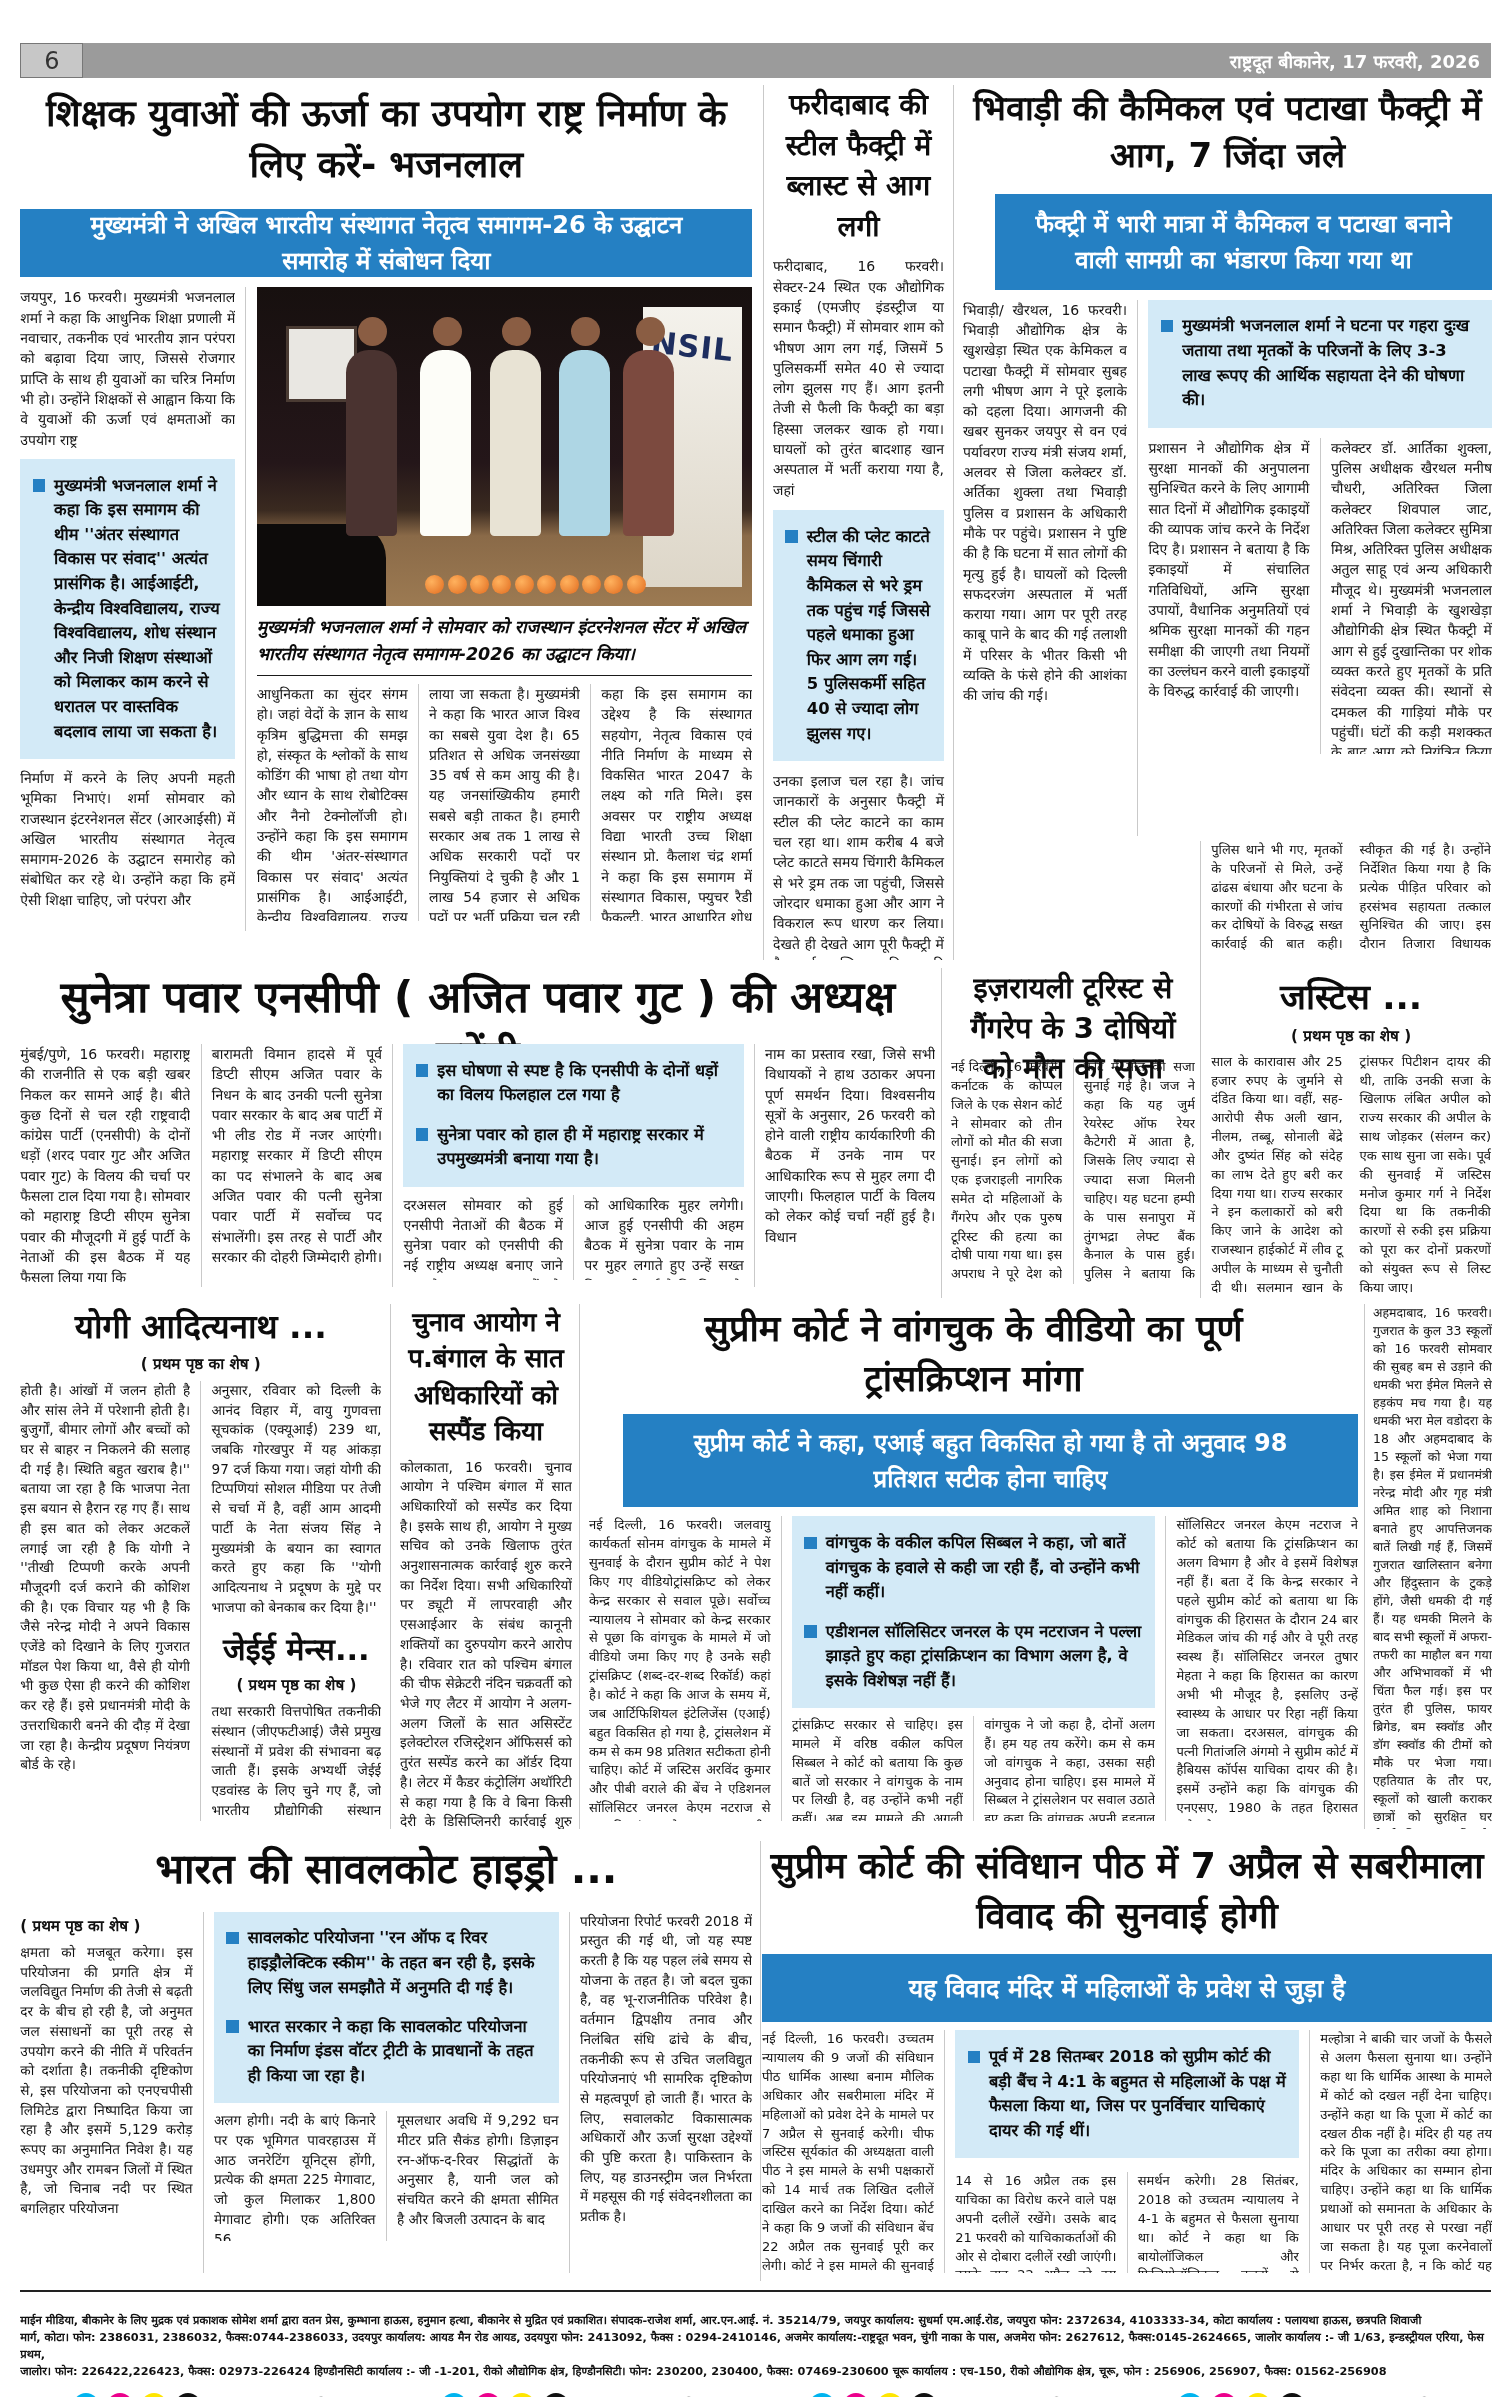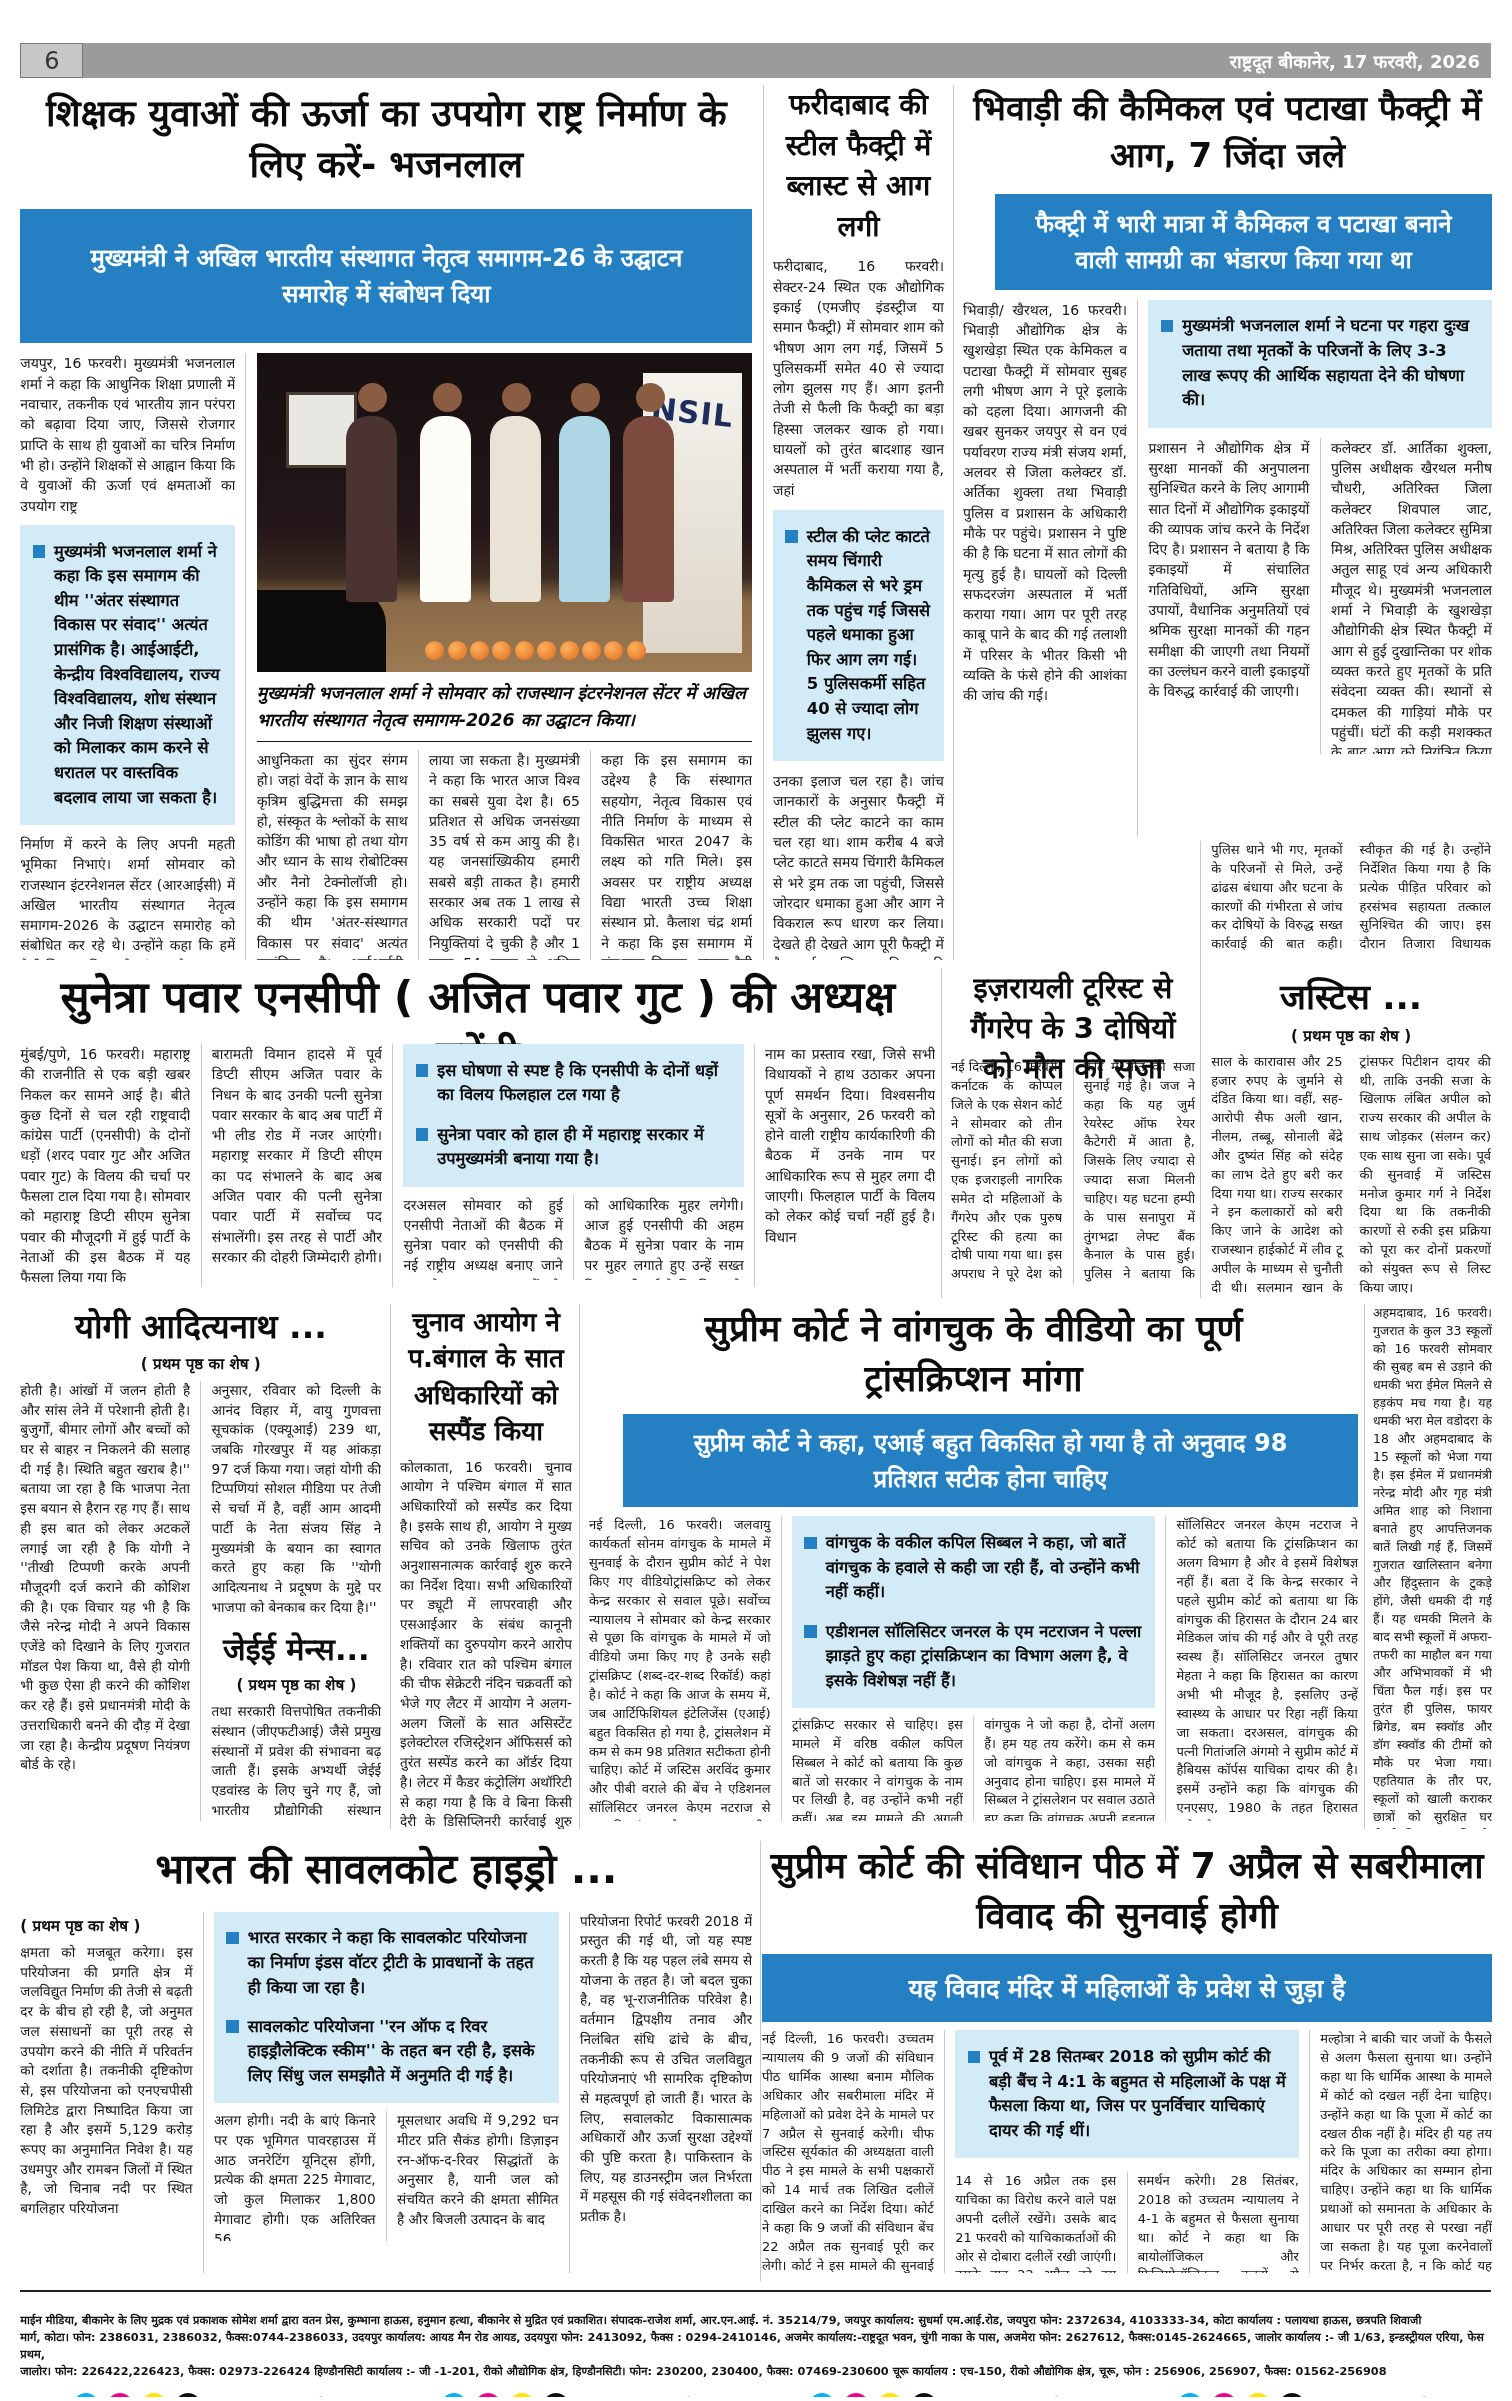--- a/index.html
+++ b/index.html
@@ -41,21 +41,21 @@
 
 <div id="paper">
 
   <div class="art" style="left:20.3px;top:43px;width:1471px;height:35px;background:#9b9b9b;display:flex;align-items:center;">
     <div style="width:63px;height:35px;background:#c7c7c7;color:#333;font-size:24px;display:flex;align-items:center;justify-content:center;border:0.6px solid #777;box-sizing:border-box;">6</div>
     <div style="flex:1;text-align:right;color:#ffffff;font-weight:bold;font-size:18px;padding-right:11.3px;">राष्ट्रदूत बीकानेर, 17 फरवरी, 2026</div>
   </div>
 
   <div class="art" style="left:20.3px;top:85px;width:732px;height:875px;">
     <div class="hl" style="font-size:37px;padding:3.4px 13.6px;height:113px;">शिक्षक युवाओं की ऊर्जा का उपयोग राष्ट्र निर्माण के लिए करें- भजनलाल</div>
-    <div class="bluebar" style="height:110px;font-size:24px;padding:12px 34px;margin-top:4.5px;">मुख्यमंत्री ने अखिल भारतीय संस्थागत नेतृत्व समागम-26 के उद्घाटन समारोह में संबोधन दिया</div>
+    <div class="bluebar" style="height:68px;font-size:24px;padding:0 34px;margin-top:4.5px;">मुख्यमंत्री ने अखिल भारतीय संस्थागत नेतृत्व समागम-26 के उद्घाटन समारोह में संबोधन दिया</div>
     <div class="cols" style="margin-top:10.2px;height:644px;">
       <div class="col" style="flex:0 0 215px;">
         <div class="body-txt">जयपुर, 16 फरवरी। मुख्यमंत्री भजनलाल शर्मा ने कहा कि आधुनिक शिक्षा प्रणाली में नवाचार, तकनीक एवं भारतीय ज्ञान परंपरा को बढ़ावा दिया जाए, जिससे रोजगार प्राप्ति के साथ ही युवाओं का चरित्र निर्माण भी हो। उन्होंने शिक्षकों से आह्वान किया कि वे युवाओं की ऊर्जा एवं क्षमताओं का उपयोग राष्ट्र</div>
         <div class="hlbox" style="margin:9px 0;">
           <div class="bullet-row">
             <span class="sq"></span>
             <span class="btxt">मुख्यमंत्री भजनलाल शर्मा ने कहा कि इस समागम की थीम ''अंतर संस्थागत विकास पर संवाद'' अत्यंत प्रासंगिक है। आईआईटी, केन्द्रीय विश्वविद्यालय, राज्य विश्वविद्यालय, शोध संस्थान और निजी शिक्षण संस्थाओं को मिलाकर काम करने से धरातल पर वास्तविक बदलाव लाया जा सकता है।</span>
           </div>
         </div>
         <div class="body-txt">निर्माण में करने के लिए अपनी महती भूमिका निभाएं। शर्मा सोमवार को राजस्थान इंटरनेशनल सेंटर (आरआईसी) में अखिल भारतीय संस्थागत नेतृत्व समागम-2026 के उद्घाटन समारोह को संबोधित कर रहे थे। उन्होंने कहा कि हमें ऐसी शिक्षा चाहिए, जो परंपरा और</div>
@@ -220,25 +220,25 @@
     <div class="hl" style="font-size:41px;height:65px;">भारत की सावलकोट हाइड्रो ...</div>
     <div class="cols" style="margin-top:5.6px;height:361px;">
       <div class="col">
         <div class="pageref" style="text-align:left;">( प्रथम पृष्ठ का शेष )</div>
         <div class="body-txt" style="font-size:13.6px;">क्षमता को मजबूत करेगा। इस परियोजना की प्रगति क्षेत्र में जलविद्युत निर्माण की तेजी से बढ़ती दर के बीच हो रही है, जो अनुमत जल संसाधनों का पूरी तरह से उपयोग करने की नीति में परिवर्तन को दर्शाता है। तकनीकी दृष्टिकोण से, इस परियोजना को एनएचपीसी लिमिटेड द्वारा निष्पादित किया जा रहा है और इसमें 5,129 करोड़ रूपए का अनुमानित निवेश है। यह उधमपुर और रामबन जिलों में स्थित है, जो चिनाब नदी पर स्थित बगलिहार परियोजना</div>
       </div>
       <div class="col" style="flex:2;">
         <div class="hlbox" style="margin-bottom:8px;">
           <div class="bullet-row">
             <span class="sq"></span>
+            <span class="btxt">सावलकोट परियोजना ''रन ऑफ द रिवर हाइड्रौलेक्टिक स्कीम'' के तहत बन रही है, इसके लिए सिंधु जल समझौते में अनुमति दी गई है।</span>
+          </div>
+          <div class="bullet-row">
+            <span class="sq"></span>
             <span class="btxt">भारत सरकार ने कहा कि सावलकोट परियोजना का निर्माण इंडस वॉटर ट्रीटी के प्रावधानों के तहत ही किया जा रहा है।</span>
-          </div>
-          <div class="bullet-row">
-            <span class="sq"></span>
-            <span class="btxt">सावलकोट परियोजना ''रन ऑफ द रिवर हाइड्रौलेक्टिक स्कीम'' के तहत बन रही है, इसके लिए सिंधु जल समझौते में अनुमति दी गई है।</span>
           </div>
         </div>
         <div class="cols" style="height:130px;">
           <div class="col body-txt" style="font-size:13.6px;">अलग होगी। नदी के बाएं किनारे पर एक भूमिगत पावरहाउस में आठ जनरेटिंग यूनिट्स होंगी, प्रत्येक की क्षमता 225 मेगावाट, जो कुल मिलाकर 1,800 मेगावाट होगी। एक अतिरिक्त 56</div>
           <div class="col body-txt" style="font-size:13.6px;">मूसलधार अवधि में 9,292 घन मीटर प्रति सैकंड होगी। डिज़ाइन रन-ऑफ-द-रिवर सिद्धांतों के अनुसार है, यानी जल को संचयित करने की क्षमता सीमित है और बिजली उत्पादन के बाद</div>
         </div>
       </div>
       <div class="col body-txt" style="font-size:13.6px;">परियोजना रिपोर्ट फरवरी 2018 में प्रस्तुत की गई थी, जो यह स्पष्ट करती है कि यह पहल लंबे समय से योजना के तहत है। जो बदल चुका है, वह भू-राजनीतिक परिवेश है। वर्तमान द्विपक्षीय तनाव और निलंबित संधि ढांचे के बीच, तकनीकी रूप से उचित जलविद्युत परियोजनाएं भी सामरिक दृष्टिकोण से महत्वपूर्ण हो जाती हैं। भारत के लिए, सवालकोट विकासात्मक अधिकारों और ऊर्जा सुरक्षा उद्देश्यों की पुष्टि करता है। पाकिस्तान के लिए, यह डाउनस्ट्रीम जल निर्भरता में महसूस की गई संवेदनशीलता का प्रतीक है।</div>
     </div>
   </div>

